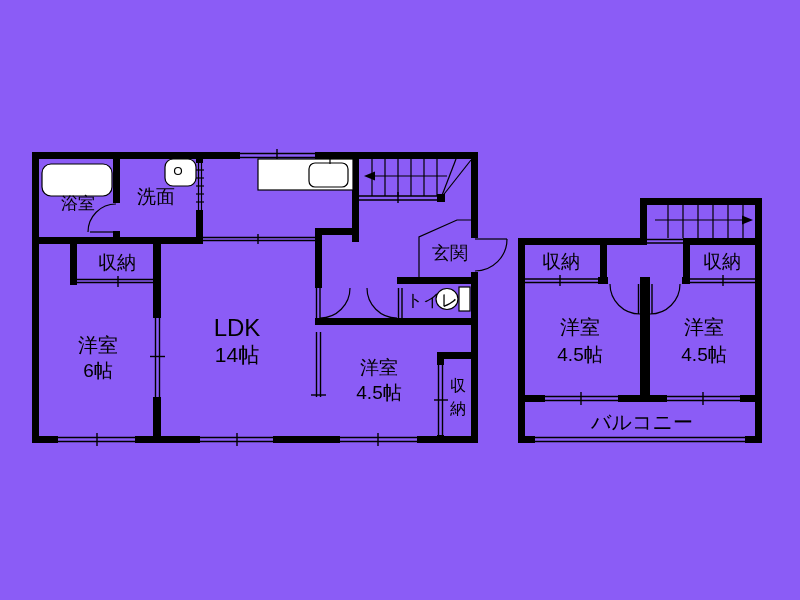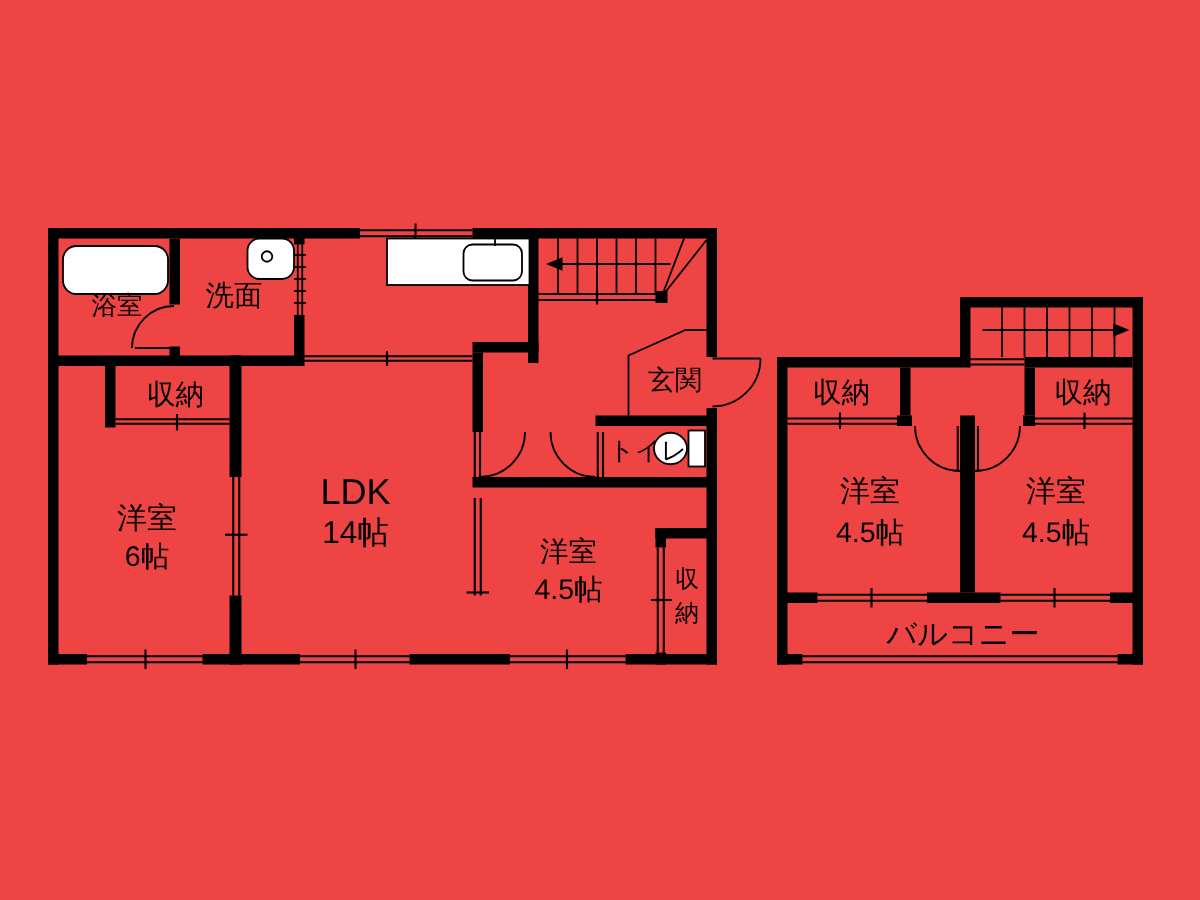--- a/index.html
+++ b/index.html
@@ -1,16 +1,16 @@
 <!DOCTYPE html>
 <html><head>
 <meta charset="utf-8">
 <style>
   html,body{margin:0;padding:0;background:#ffffff;}
-  .stage{position:relative;width:800px;height:600px;background:#ef4444;overflow:hidden;}
+  .stage{position:relative;width:800px;height:600px;background:#8b5cf6;overflow:hidden;}
   svg{display:block;}
   .wall{fill:#000;stroke:none;}
   .hair{stroke:#000;stroke-width:1.4;fill:none;}
   .thin{stroke:#000;stroke-width:1.2;fill:none;}
   .fix{stroke:#000;stroke-width:1.2;fill:#fff;}
   .lbl{font-family:"Liberation Sans","DejaVu Sans",sans-serif;fill:#000;text-anchor:middle;}
   .fs16{font-size:16px}.fs17{font-size:17px}.fs18{font-size:18px}
   .fs19{font-size:19px}.fs20{font-size:20px}.fs21{font-size:21px}.fs24{font-size:24px}
 </style>
 </head>

